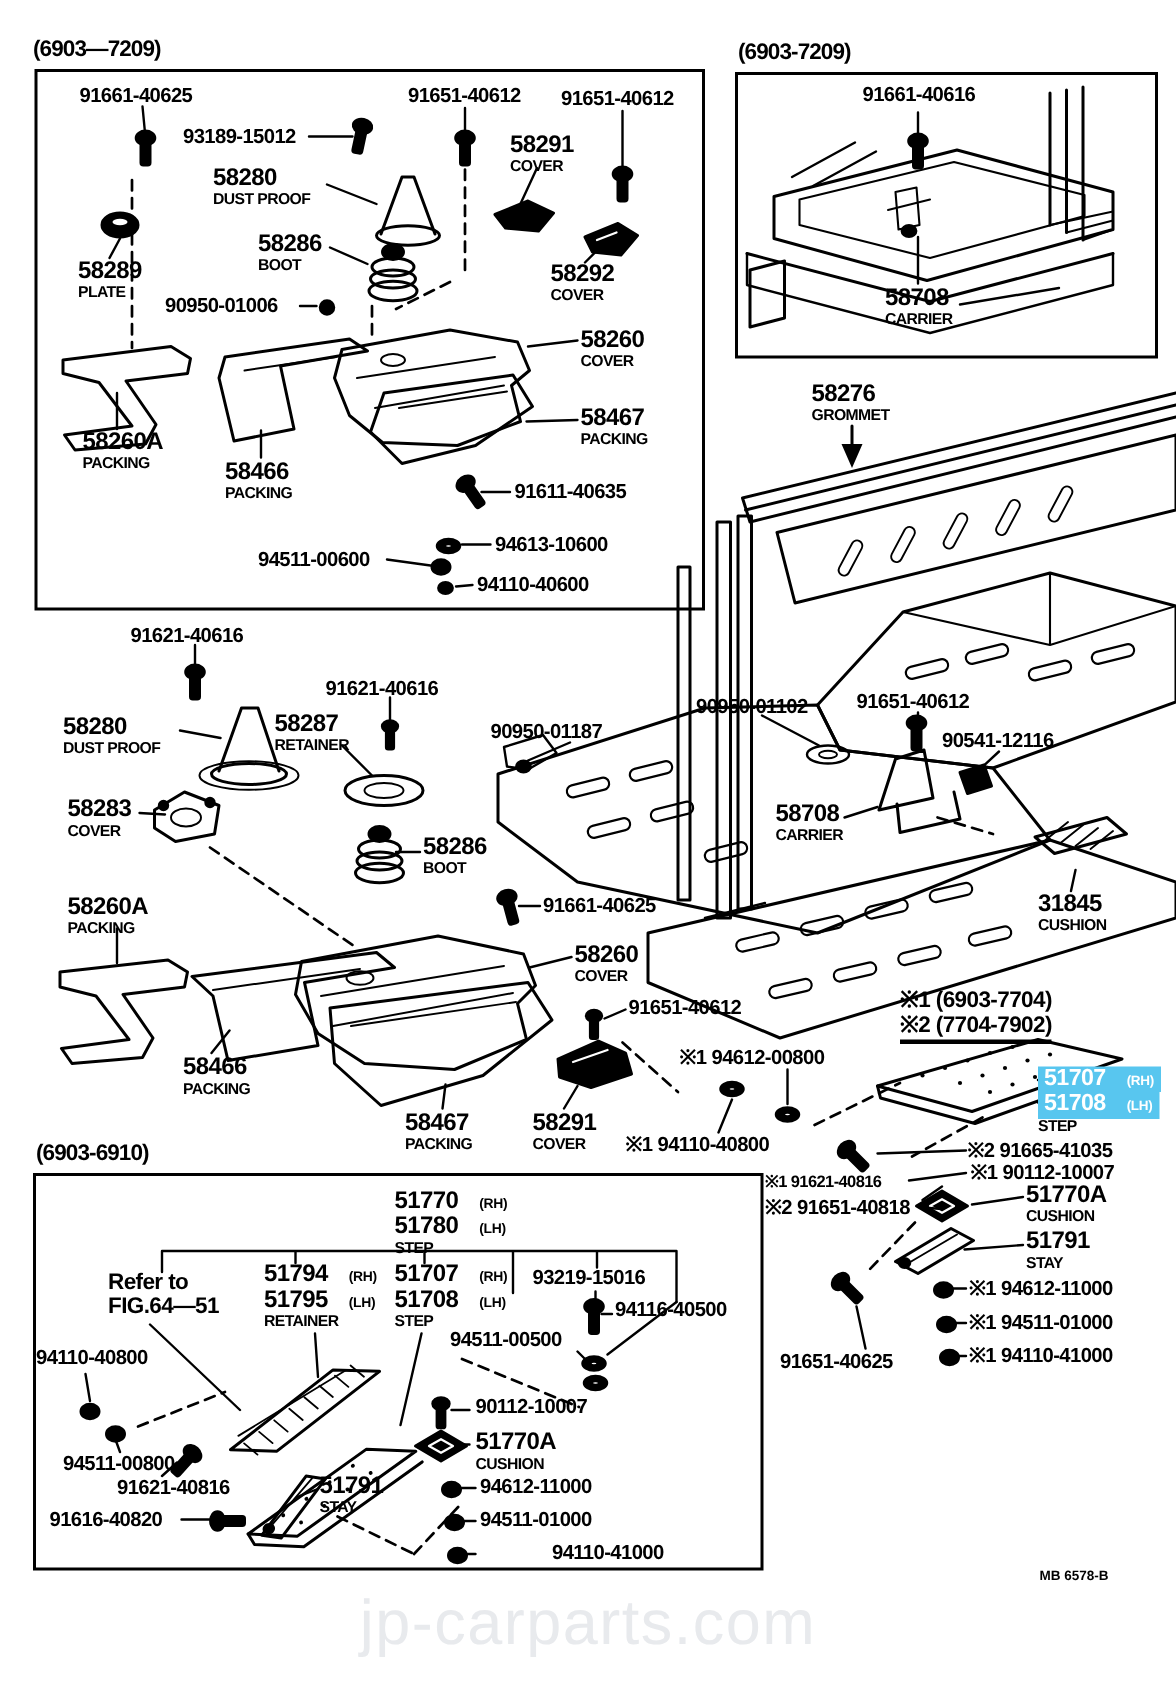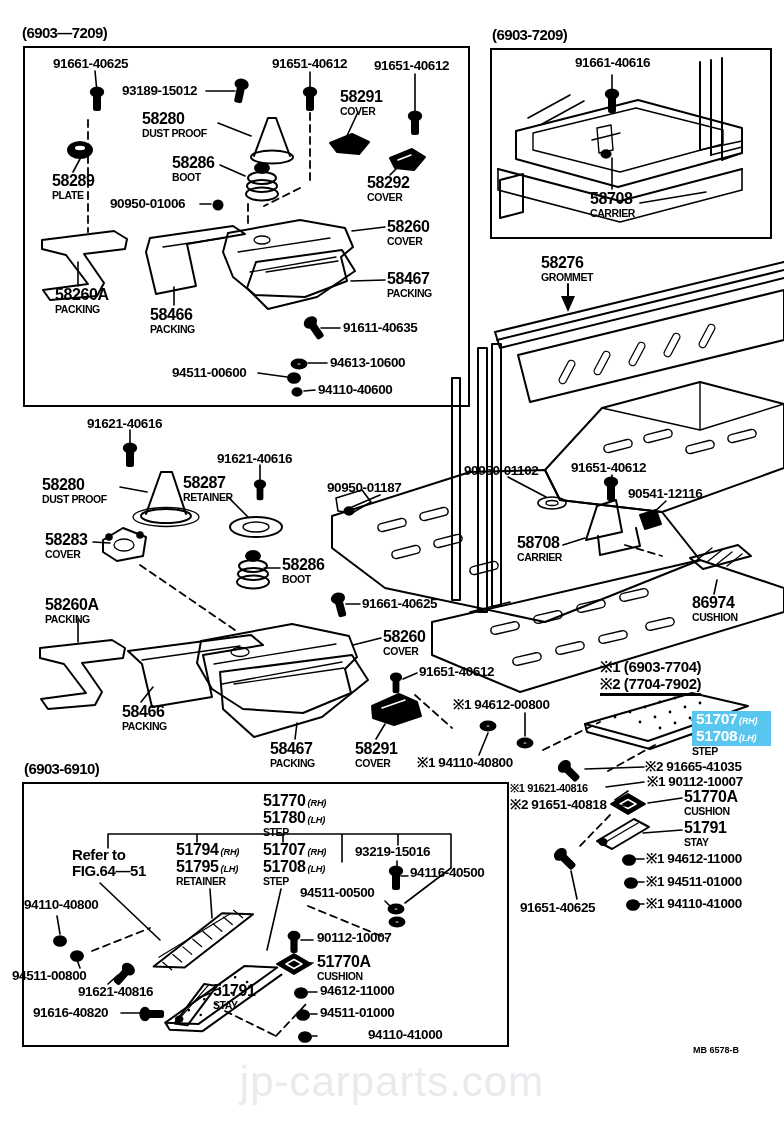--- a/index.html
+++ b/index.html
@@ -5,21 +5,21 @@
   html,body{margin:0;padding:0;background:#fff;}
   #canvas{position:relative;width:784px;height:1122px;background:#ffffff;overflow:hidden;
           font-family:"Liberation Sans",sans-serif;}
   #art{position:absolute;left:0;top:0;z-index:1;}
   #overlay{position:absolute;left:0;top:0;width:784px;height:1122px;z-index:2;}
   .box{position:absolute;border:2.5px solid #000;}
   .box-title{position:absolute;font-weight:700;font-size:15px;letter-spacing:-0.6px;color:#000;white-space:nowrap;}
   .lbl{position:absolute;font-weight:700;color:#000;line-height:1.05;letter-spacing:-0.4px;white-space:nowrap;}
   .ln{display:block;width:fit-content;}
   .ln.u{border-bottom:3px solid #000;padding-bottom:1px;}
-  .suf{font-size:0.58em;margin-left:2px;letter-spacing:-0.2px;font-style:italic;}
+  .suf{font-size:0.58em;margin-left:14px;letter-spacing:-0.2px;}
   .watermark{position:absolute;left:0;top:1058px;width:784px;text-align:center;z-index:3;
              font-weight:400;font-size:42px;letter-spacing:1px;}
   .doccode{position:absolute;left:693px;top:1045px;font-weight:700;font-size:9px;color:#000;z-index:3;}
 </style>
 </head>
 <body>
 
 <div id="canvas">
 
   <svg id="art" width="784" height="1122" viewBox="0 0 784 1122">
@@ -368,21 +368,21 @@
         <div class="ln" style="font-size: 13.5px;"><span>91651-40612</span></div>
       </div>
       <div class="lbl" style="left: 628px; top: 487px;">
         <div class="ln" style="font-size: 13.5px;"><span>90541-12116</span></div>
       </div>
       <div class="lbl" style="left: 517px; top: 535px;">
         <div class="ln" style="font-size: 16px;"><span>58708</span></div>
         <div class="ln" style="font-size: 10.5px;"><span>CARRIER</span></div>
       </div>
       <div class="lbl" style="left: 692px; top: 595px;">
-        <div class="ln" style="font-size: 16px;"><span>86974</span></div>
+        <div class="ln" style="font-size: 16px;"><span>31845</span></div>
         <div class="ln" style="font-size: 10.5px;"><span>CUSHION</span></div>
       </div>
       <div class="lbl" style="left: 87px; top: 417px;">
         <div class="ln" style="font-size: 13.5px;"><span>91621-40616</span></div>
       </div>
       <div class="lbl" style="left: 217px; top: 452px;">
         <div class="ln" style="font-size: 13.5px;"><span>91621-40616</span></div>
       </div>
       <div class="lbl" style="left: 42px; top: 477px;">
         <div class="ln" style="font-size: 16px;"><span>58280</span></div>
@@ -499,21 +499,21 @@
       </div>
       <div class="lbl" style="left: 410px; top: 866px;">
         <div class="ln" style="font-size: 13.5px;"><span>94116-40500</span></div>
       </div>
       <div class="lbl" style="left: 300px; top: 886px;">
         <div class="ln" style="font-size: 13.5px;"><span>94511-00500</span></div>
       </div>
       <div class="lbl" style="left: 24px; top: 898px;">
         <div class="ln" style="font-size: 13.5px;"><span>94110-40800</span></div>
       </div>
-      <div class="lbl" style="left: 12px; top: 969px;">
+      <div class="lbl" style="left: 42px; top: 969px;">
         <div class="ln" style="font-size: 13.5px;"><span>94511-00800</span></div>
       </div>
       <div class="lbl" style="left: 78px; top: 985px;">
         <div class="ln" style="font-size: 13.5px;"><span>91621-40816</span></div>
       </div>
       <div class="lbl" style="left: 33px; top: 1006px;">
         <div class="ln" style="font-size: 13.5px;"><span>91616-40820</span></div>
       </div>
       <div class="lbl" style="left: 213px; top: 983px;">
         <div class="ln" style="font-size: 16px;"><span>51791</span></div>

